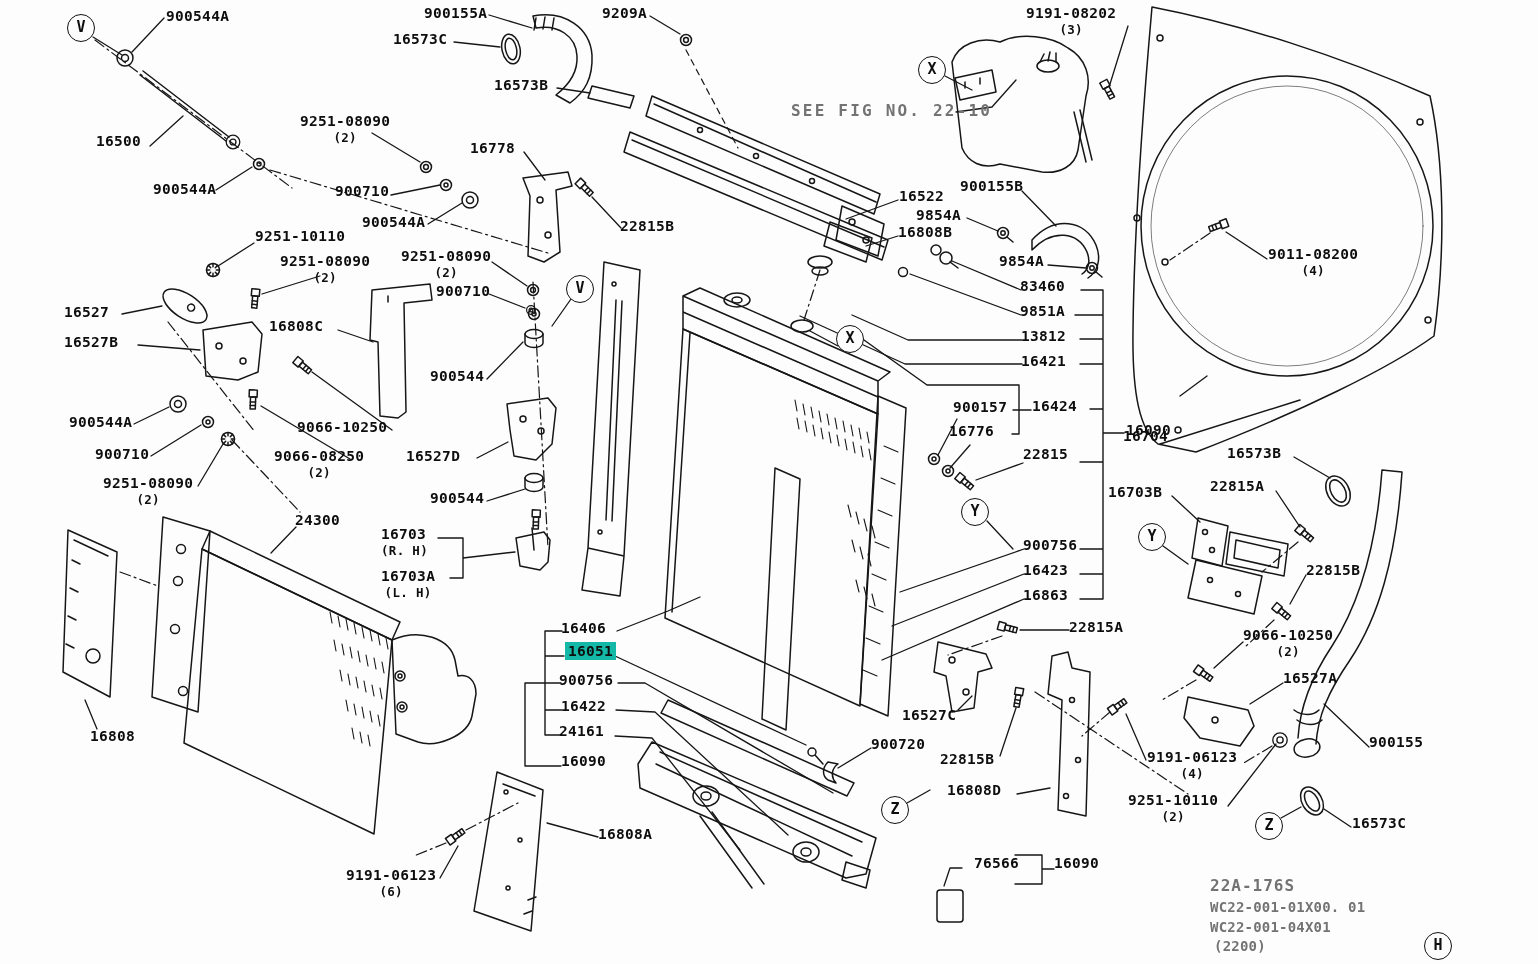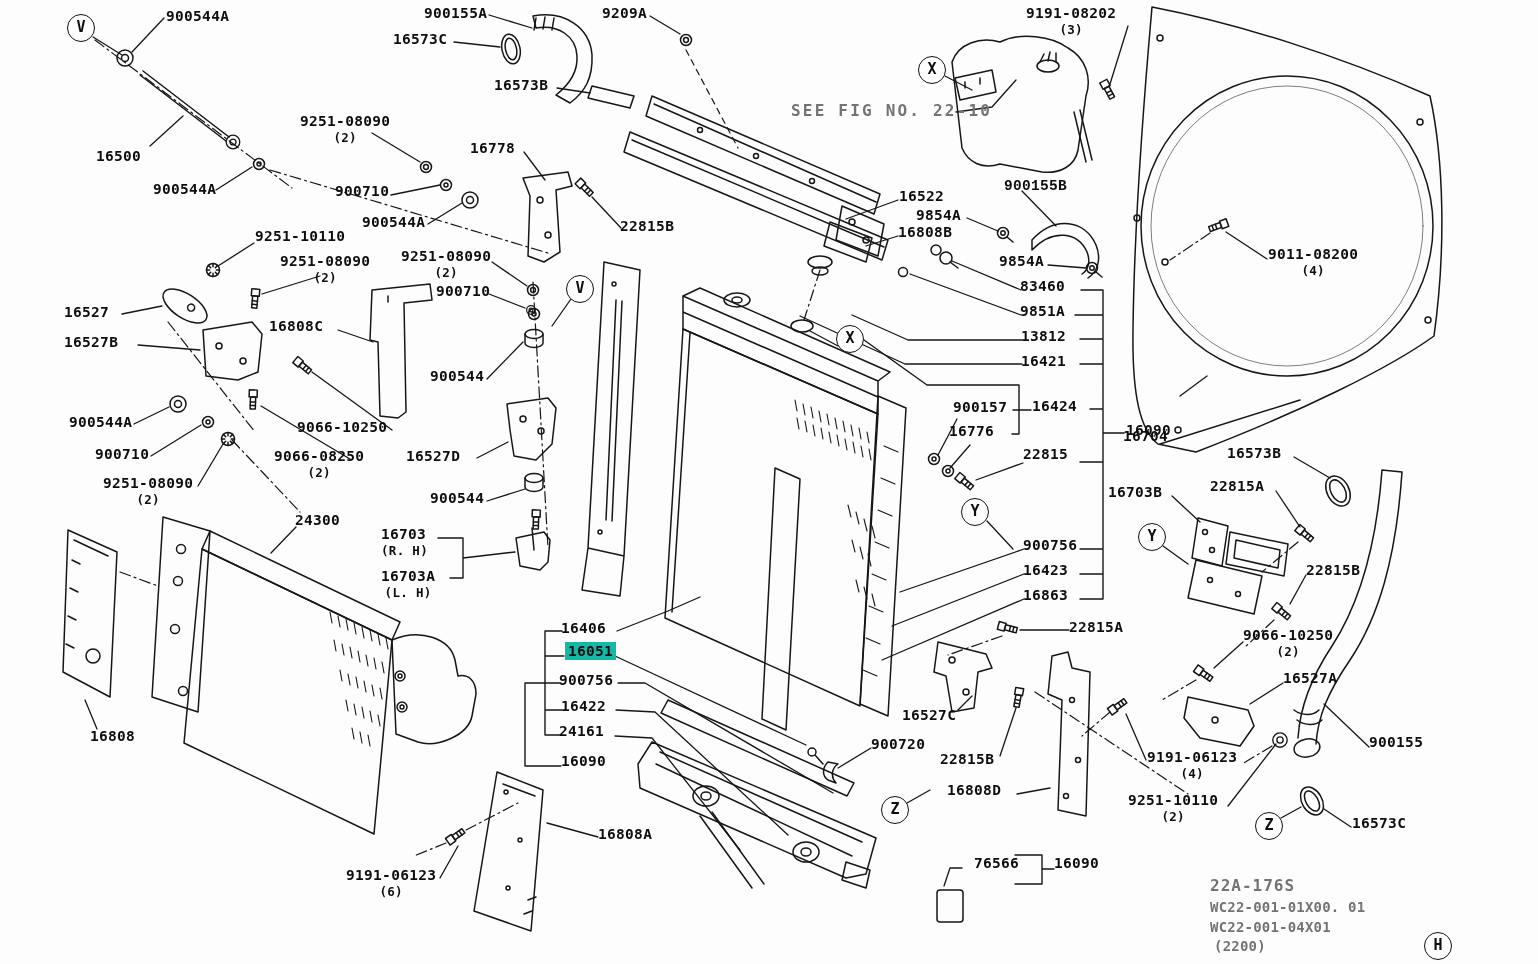--- a/index.html
+++ b/index.html
@@ -305,21 +305,21 @@
       <use href="#g-bolt" transform="translate(1118,706) rotate(-35)"></use>
       <use href="#g-bolt" transform="translate(1008,628) rotate(15)"></use>
     </g>
   </svg>
 
   <div id="labels-layer">
       <div class="lbl" style="left: 166px; top: 9px;">
     <span class="t">900544A</span>
     
   </div>
-      <div class="lbl" style="left: 96px; top: 149px;">
+      <div class="lbl" style="left: 96px; top: 134px;">
     <span class="t">16500</span>
     
   </div>
       <div class="lbl" style="left: 153px; top: 182px;">
     <span class="t">900544A</span>
     
   </div>
       <div class="lbl" style="left: 300px; top: 114px;">
     <span class="t">9251-08090</span>
     <span class="q">(2)</span>
@@ -437,21 +437,21 @@
     
   </div>
       <div class="lbl" style="left: 620px; top: 219px;">
     <span class="t">22815B</span>
     
   </div>
       <div class="lbl" style="left: 899px; top: 189px;">
     <span class="t">16522</span>
     
   </div>
-      <div class="lbl" style="left: 1004px; top: 179px; font-family: Liberation Mono, monospace;">
+      <div class="lbl" style="left: 960px; top: 179px;">
     <span class="t">900155B</span>
     
   </div>
       <div class="lbl" style="left: 916px; top: 208px;">
     <span class="t">9854A</span>
     
   </div>
       <div class="lbl" style="left: 898px; top: 225px;">
     <span class="t">16808B</span>
     

